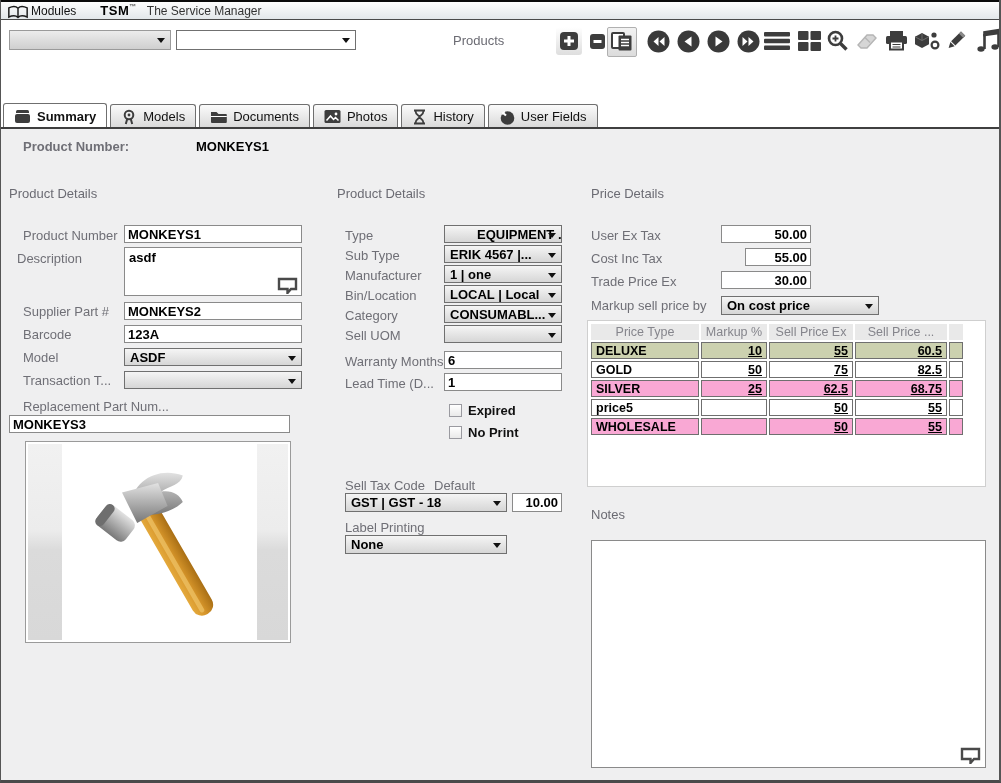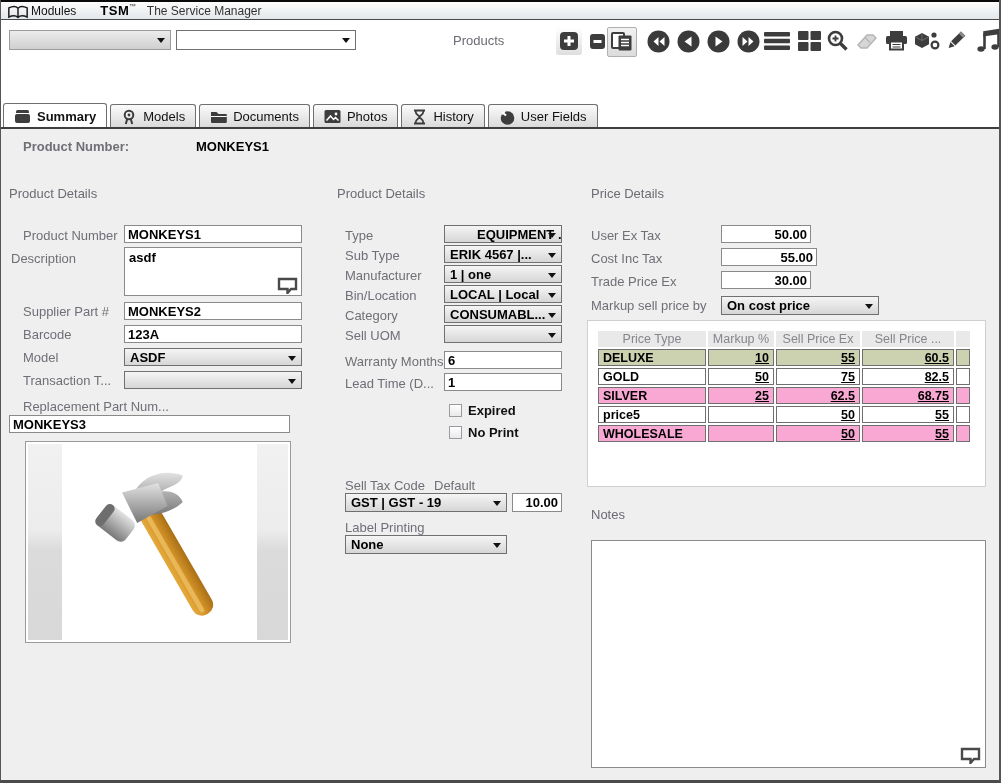--- a/index.html
+++ b/index.html
@@ -51,21 +51,21 @@
   .bubble{position:absolute;}
   
   .imgframe{position:absolute;left:24px;top:441px;width:266px;height:202px;box-sizing:border-box;
     border:1px solid #9a9a9a;background:#fff;display:flex;padding:2px;}
   .imgstrip{background:linear-gradient(180deg,#f1f1f1 0%,#ececec 44%,#dbdbdb 54%,#d8d8d8 100%);}
   .imgstrip.l{width:34px;}
   .imgstrip.r{width:31px;}
   .imgcenter{flex:1;background:#fff;display:flex;align-items:center;justify-content:center;}
   
   .tblwrap{position:absolute;left:586px;top:320px;width:399px;height:167px;box-sizing:border-box;
-    background:#fff;border:1px solid #cfcfcf;padding:8px;}
+    background:#fff;border:1px solid #cfcfcf;padding:1px;}
   table.price{border-collapse:separate;border-spacing:2px;table-layout:fixed;}
   table.price th{background:#e9e9e9;color:#85858c;font-weight:400;font-size:12.5px;height:16px;
     text-align:center;white-space:nowrap;overflow:hidden;padding:0 2px;}
   table.price td{border:1px solid #6f6f6f;font-size:12.5px;font-weight:700;color:#000;height:15px;
     padding:0 4px;white-space:nowrap;overflow:hidden;}
   table.price td.r{text-align:right;text-decoration:underline;}
   tr.rowsel td{background:#ccd1af;}
   tr.roww td{background:#ffffff;}
   tr.rowg td{background:#f9a8d4;}
   .notesarea{position:absolute;left:590px;top:540px;width:395px;height:228px;}
@@ -251,21 +251,21 @@
   </div>
   <div class="tabline"></div>
   <div class="content-bg"></div>
 
   <span class="lbl" style="left:22px;top:139px;font-weight:bold;">Product Number:</span>
   <span class="val" style="left:195px;top:139px;">MONKEYS1</span>
 
   <span class="sec" style="left:8px;top:186px;">Product Details</span>
   <span class="lbl" style="left:22px;top:228px;">Product Number</span>
   <input class="tin" style="left: 123px; top: 225px; width: 178px;" value="MONKEYS1">
-  <span class="lbl" style="left:10px;top:251px;">Description</span>
+  <span class="lbl" style="left:16px;top:251px;">Description</span>
   <textarea class="tarea" style="left: 123px; top: 247px; width: 178px; height: 49px;">asdf</textarea>
   <svg class="bubble" style="left:276px;top:277px;" width="21" height="17" viewBox="0 0 21 17">
       <path d="M2,2 h17 v10 h-5 l-3.5,4 v-4 h-8.5 z" fill="#fff" stroke="#4a4a4a" stroke-width="2.4"></path>
     </svg>
   <span class="lbl" style="left:22px;top:304px;">Supplier Part #</span>
   <input class="tin" style="left: 123px; top: 302px; width: 178px;" value="MONKEYS2">
   <span class="lbl" style="left:22px;top:327px;">Barcode</span>
   <input class="tin" style="left: 123px; top: 325px; width: 178px;" value="123A">
   <span class="lbl" style="left:22px;top:350px;">Model</span>
   <div class="dd" style="left:123px;top:348px;width:178px;">
@@ -344,35 +344,35 @@
   <input class="tin" style="left: 443px; top: 351px; width: 118px;" value="6">
   <span class="lbl" style="left:344px;top:376px;">Lead Time (D...</span>
   <input class="tin" style="left: 443px; top: 373px; width: 118px;" value="1">
   <div class="cb" style="left:448px;top:404px;"></div>
   <span class="cblbl" style="left:467px;top:403px;">Expired</span>
   <div class="cb" style="left:448px;top:426px;"></div>
   <span class="cblbl" style="left:467px;top:425px;">No Print</span>
   <span class="lbl" style="left:344px;top:478px;">Sell Tax Code</span>
   <span class="lbl" style="left:433px;top:478px;">Default</span>
   <div class="dd" style="left:344px;top:493px;width:162px;height:19px;">
-      <span>GST | GST - 19</span>
+      <span>GST | GST - 18</span>
       <span class="arr"></span>
     </div>
   <input class="tin num" style="left: 511px; top: 493px; width: 50px; height: 19px;" value="10.00">
   <span class="lbl" style="left:344px;top:520px;">Label Printing</span>
   <div class="dd" style="left:344px;top:535px;width:162px;height:19px;">
       <span>None</span>
       <span class="arr"></span>
     </div>
 
   <span class="sec" style="left:590px;top:186px;">Price Details</span>
   <span class="lbl" style="left:590px;top:228px;">User Ex Tax</span>
   <input class="tin num" style="left: 720px; top: 225px; width: 90px;" value="50.00">
   <span class="lbl" style="left:590px;top:251px;">Cost Inc Tax</span>
-  <input class="tin num" style="left: 720px; top: 248px; width: 96px;" value="55.00">
+  <input class="tin num" style="left: 744px; top: 248px; width: 66px;" value="55.00">
   <span class="lbl" style="left:590px;top:274px;">Trade Price Ex</span>
   <input class="tin num" style="left: 720px; top: 271px; width: 90px;" value="30.00">
   <span class="lbl" style="left:590px;top:298px;">Markup sell price by</span>
   <div class="dd" style="left:720px;top:296px;width:158px;height:19px;">
       <span>On cost price</span>
       <span class="arr"></span>
     </div>
 
   <div class="tblwrap">
     <table class="price">

